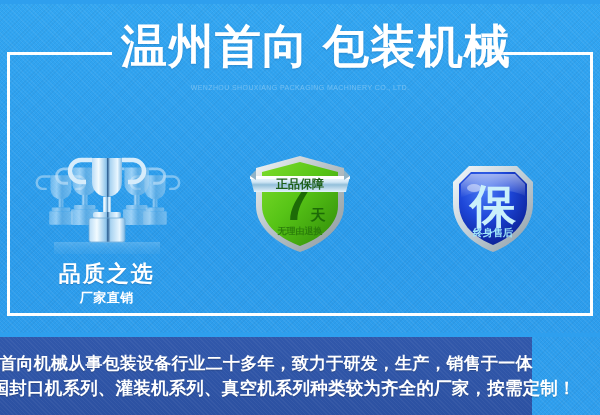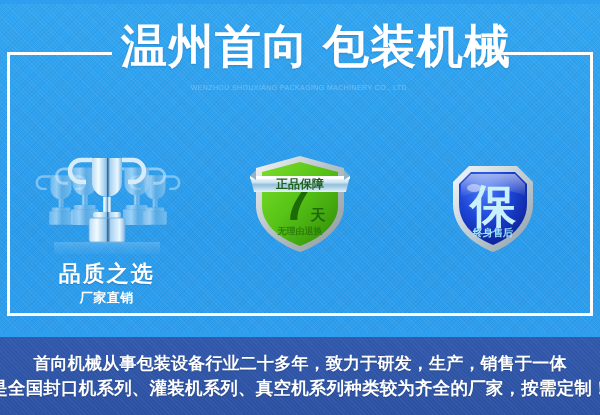--- a/index.html
+++ b/index.html
@@ -145,21 +145,21 @@
   
   .bottom-gap {
     position: absolute;
     left: 0; top: 333px;
     width: 600px; height: 4px;
     background: #2e9fee;
   }
   .bottom-band {
     position: absolute;
     left: 0; top: 337px;
-    width: 600px;
+    width: 532px;
     height: 78px;
     background: #2e55a6;
     background-image:
       repeating-linear-gradient(45deg,
         rgba(255,255,255,0.045) 0px,
         rgba(255,255,255,0.045) 1px,
         rgba(0,0,0,0.0) 1px,
         rgba(0,0,0,0.0) 3px),
       linear-gradient(180deg, #3158ab 0%, #2c51a2 100%);
     display: flex;

